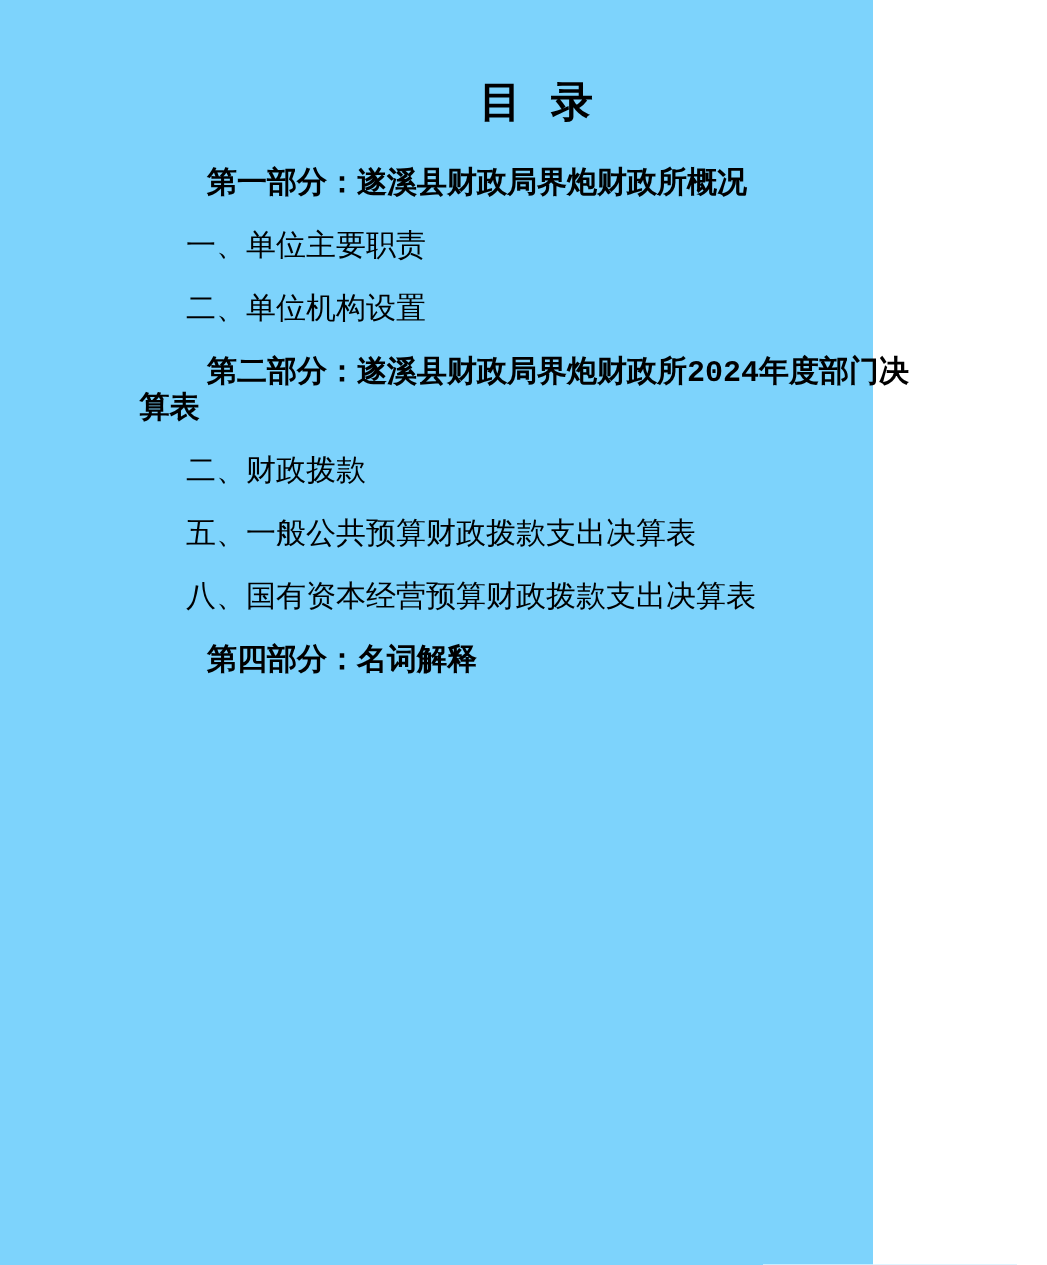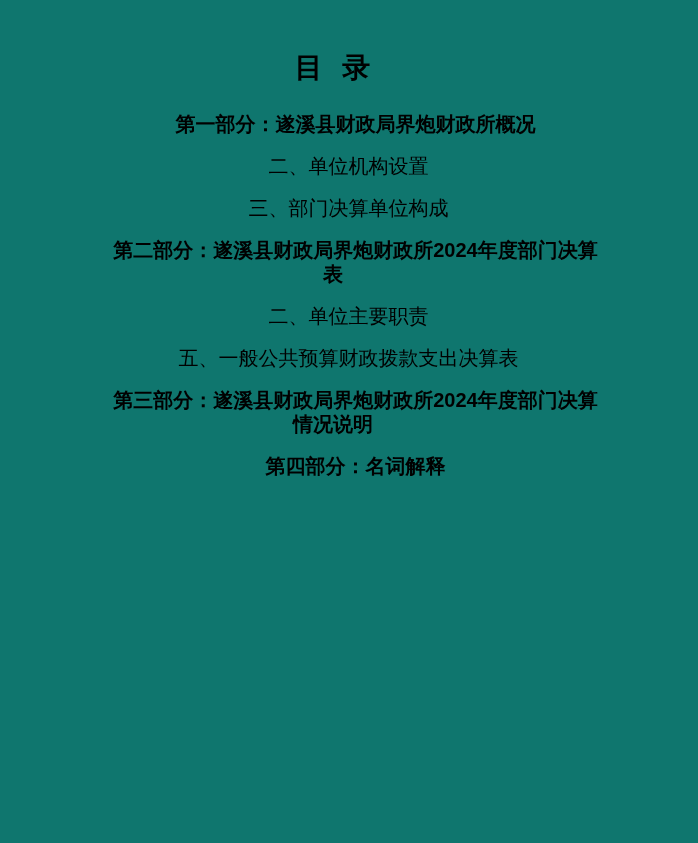--- a/index.html
+++ b/index.html
@@ -5,62 +5,63 @@
   * { margin: 0; padding: 0; box-sizing: border-box; }
   html, body {
     width: 698px;
     height: 843px;
     background: #ffffff;
     font-family: "Liberation Sans", "DejaVu Sans", sans-serif;
     color: #000000;
     overflow: hidden;
   }
   .doc-page {
-    width: 698px;
+    width: 582px;
     height: 843px;
-    padding: 52px 0 0 68px;
-    background: #0f766e;
+    padding: 52px 0 0 93px;
+    background: #7dd3fc;
   }
   .doc-title {
     width: 530px;
     text-align: center;
     font-size: 28px;
     line-height: 32px;
     font-weight: 700;
     word-spacing: 0.35em;
     margin-bottom: 28px;
     letter-spacing: 1px;
   }
   .toc-entries {
     width: 530px;
     font-size: 20px;
     line-height: 24px;
   }
   .toc-entry {
     margin-bottom: 18px;
     word-break: break-all;
-    text-align: center;
+    text-align: left;
+    font-family: Liberation Mono, monospace;
   }
   .toc-entry.part {
     font-weight: 700;
     text-indent: 45px;
   }
   .toc-entry.item {
     font-weight: 400;
     text-indent: 31px;
   }
 </style>
 </head>
 <body>
 
 <div class="doc-page">
   <div class="doc-title">目 录</div>
   <div class="toc-entries">
       <div class="toc-entry part">第一部分：遂溪县财政局界炮财政所概况</div>
+      <div class="toc-entry item">一、单位主要职责</div>
       <div class="toc-entry item">二、单位机构设置</div>
-      <div class="toc-entry item">三、部门决算单位构成</div>
       <div class="toc-entry part">第二部分：遂溪县财政局界炮财政所2024年度部门决算表</div>
-      <div class="toc-entry item">二、单位主要职责</div>
+      <div class="toc-entry item">二、财政拨款</div>
       <div class="toc-entry item">五、一般公共预算财政拨款支出决算表</div>
-      <div class="toc-entry part">第三部分：遂溪县财政局界炮财政所2024年度部门决算情况说明</div>
+      <div class="toc-entry item">八、国有资本经营预算财政拨款支出决算表</div>
       <div class="toc-entry part">第四部分：名词解释</div>
     </div>
 </div>
 
 </body></html>

